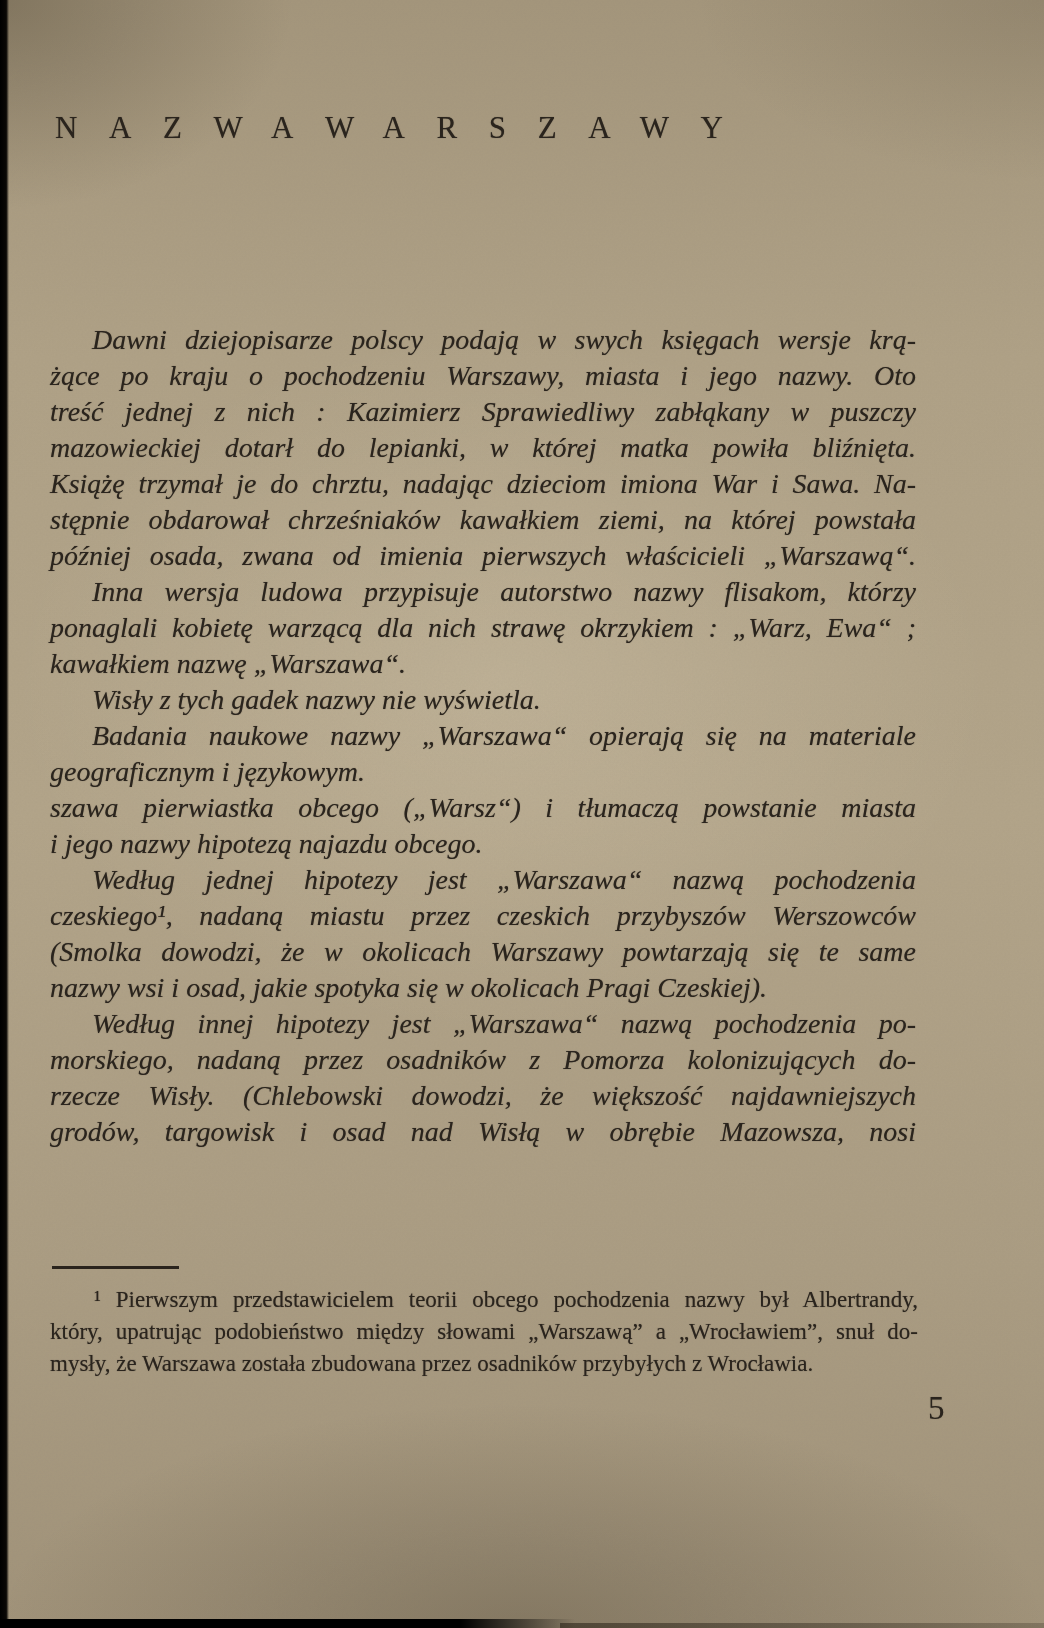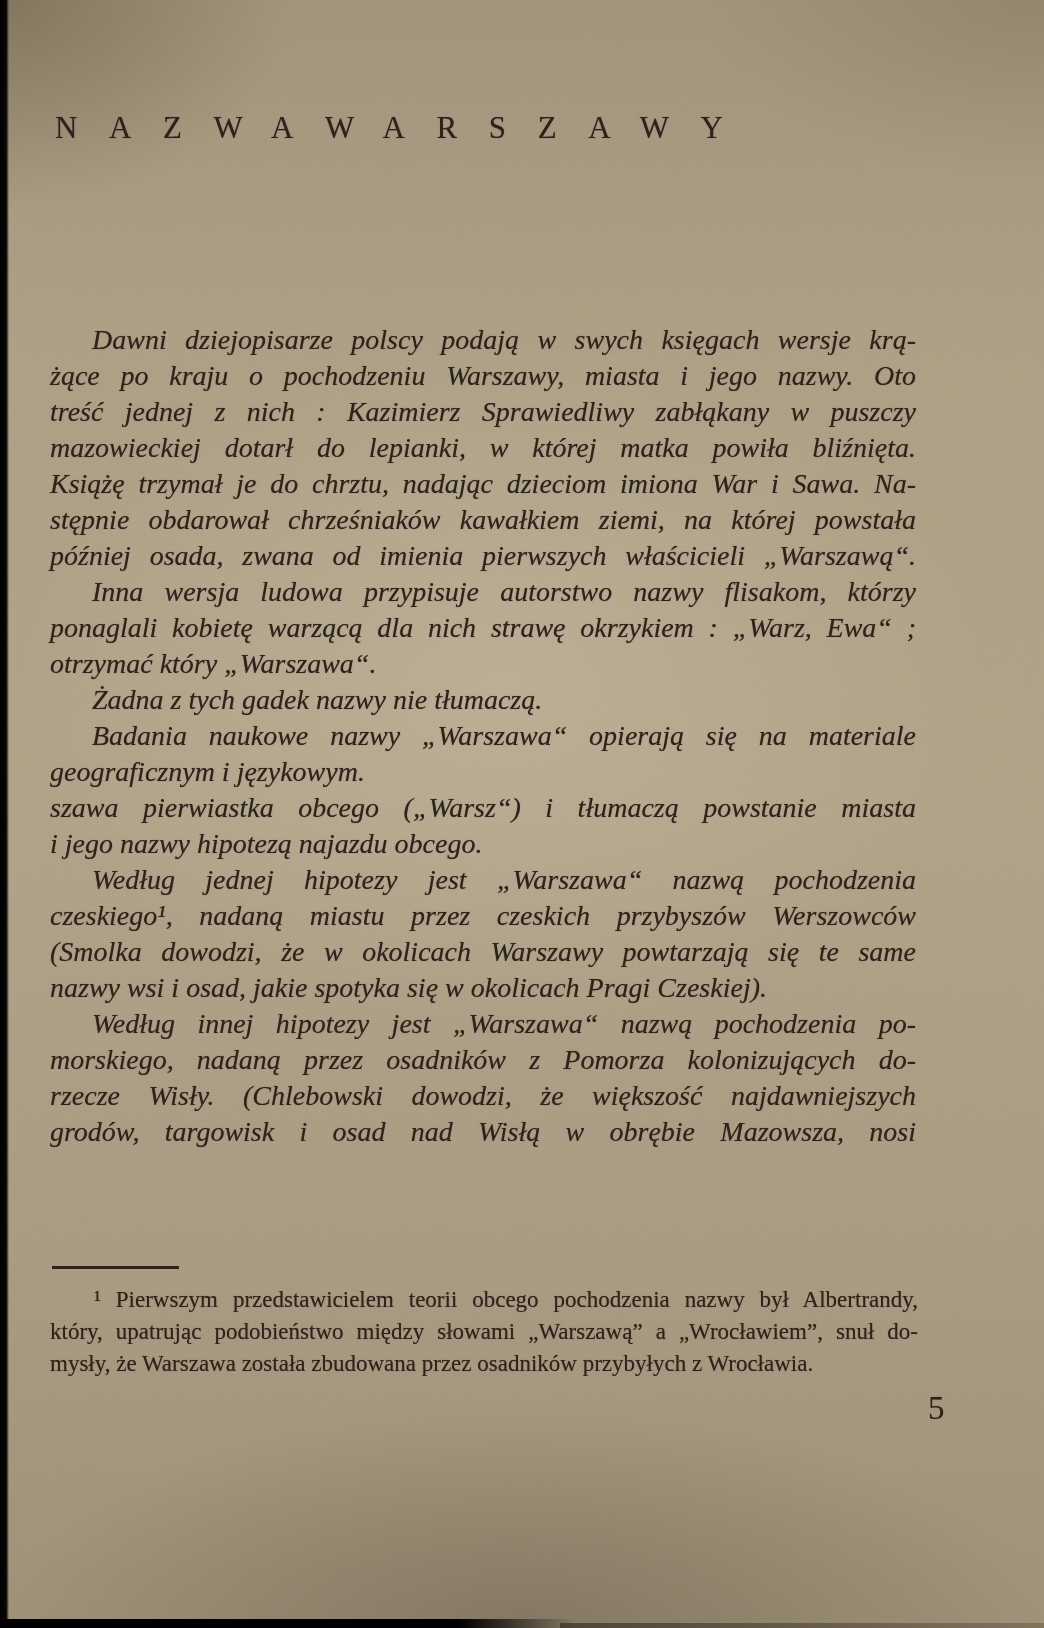--- a/index.html
+++ b/index.html
@@ -92,22 +92,22 @@
   <div class="body-text" id="body-text">
       <div class="line indent">Dawni dziejopisarze polscy podają w swych księgach wersje krą-</div>
       <div class="line">żące po kraju o pochodzeniu Warszawy, miasta i jego nazwy. Oto</div>
       <div class="line">treść jednej z nich : Kazimierz Sprawiedliwy zabłąkany w puszczy</div>
       <div class="line">mazowieckiej dotarł do lepianki, w której matka powiła bliźnięta.</div>
       <div class="line">Książę trzymał je do chrztu, nadając dzieciom imiona War i Sawa. Na-</div>
       <div class="line">stępnie obdarował chrześniaków kawałkiem ziemi, na której powstała</div>
       <div class="line">później osada, zwana od imienia pierwszych właścicieli „Warszawą“.</div>
       <div class="line indent">Inna wersja ludowa przypisuje autorstwo nazwy flisakom, którzy</div>
       <div class="line">ponaglali kobietę warzącą dla nich strawę okrzykiem : „Warz, Ewa“ ;</div>
-      <div class="line endp">otrzymać który „Warszawa“.</div>
-      <div class="line indent endp">Żadna z tych gadek nazwy nie tłumaczą.</div>
+      <div class="line endp">kawałkiem nazwę „Warszawa“.</div>
+      <div class="line indent endp">Wisły z tych gadek nazwy nie wyświetla.</div>
       <div class="line indent">Badania naukowe nazwy „Warszawa“ opierają się na materiale</div>
       <div class="line endp">geograficznym i językowym.</div>
       <div class="line">szawa pierwiastka obcego („Warsz“) i tłumaczą powstanie miasta</div>
       <div class="line endp">i jego nazwy hipotezą najazdu obcego.</div>
       <div class="line indent">Według jednej hipotezy jest „Warszawa“ nazwą pochodzenia</div>
       <div class="line">czeskiego¹, nadaną miastu przez czeskich przybyszów Werszowców</div>
       <div class="line">(Smolka dowodzi, że w okolicach Warszawy powtarzają się te same</div>
       <div class="line endp">nazwy wsi i osad, jakie spotyka się w okolicach Pragi Czeskiej).</div>
       <div class="line indent">Według innej hipotezy jest „Warszawa“ nazwą pochodzenia po-</div>
       <div class="line">morskiego, nadaną przez osadników z Pomorza kolonizujących do-</div>

